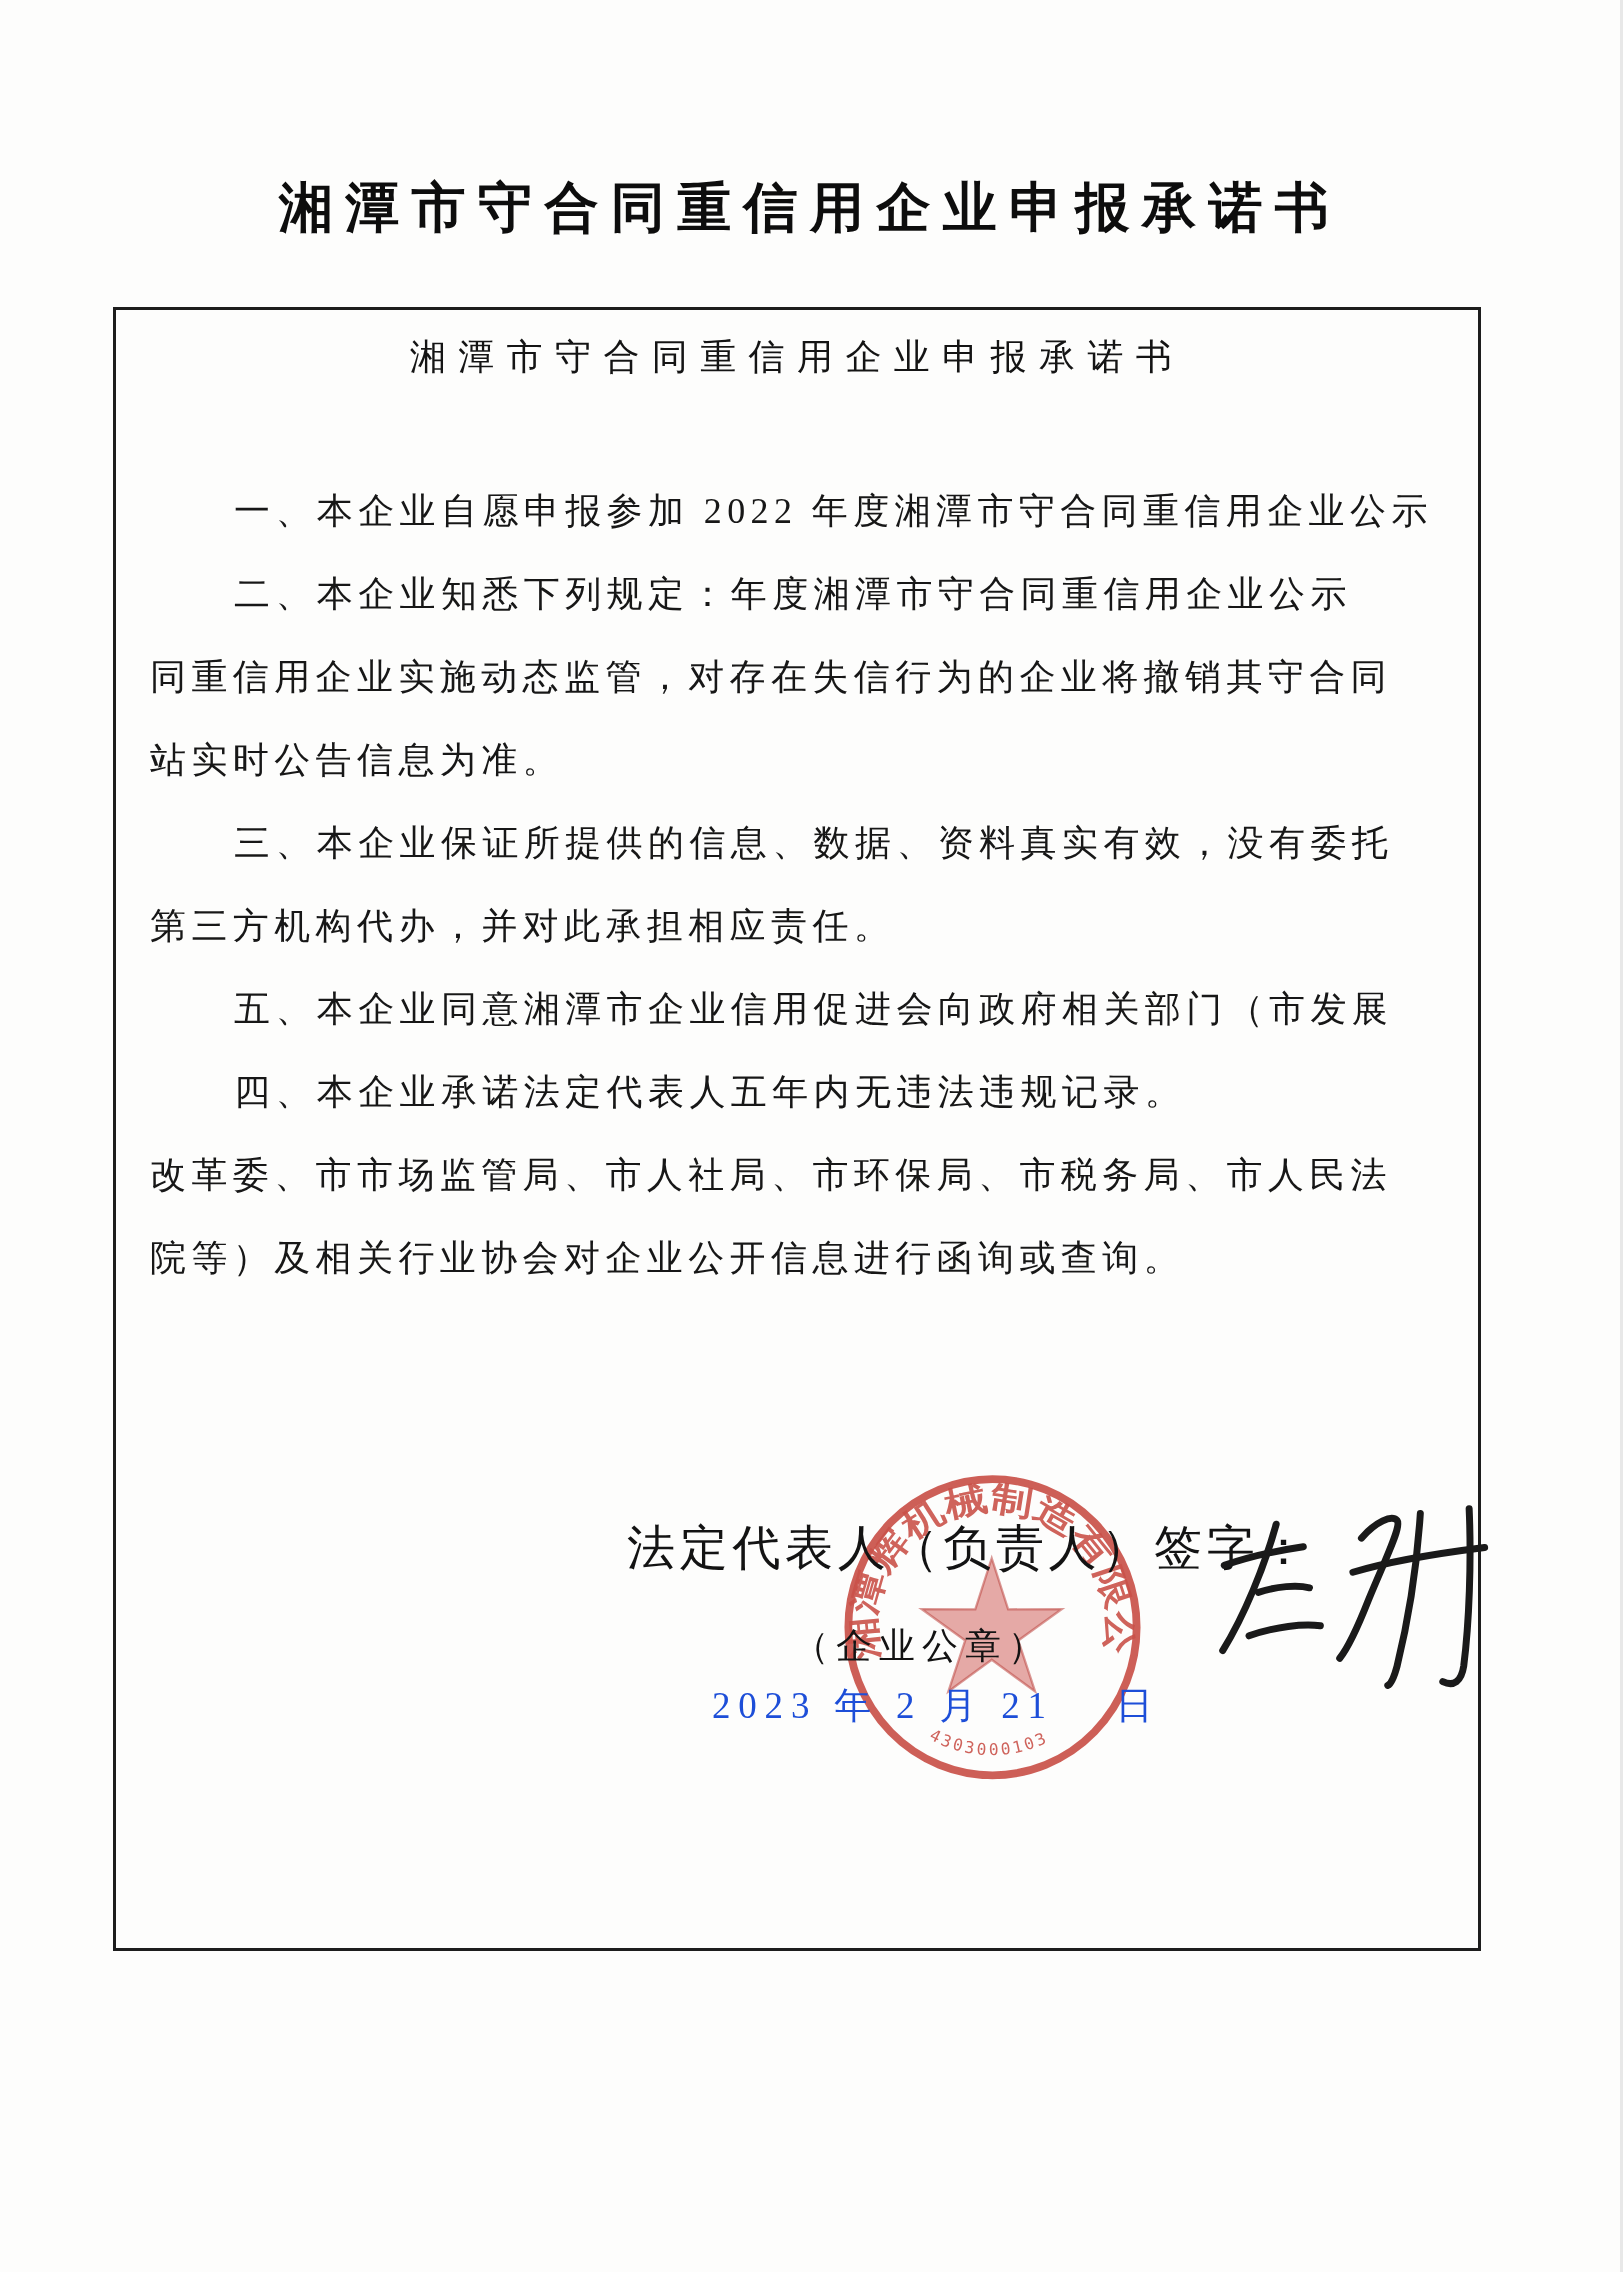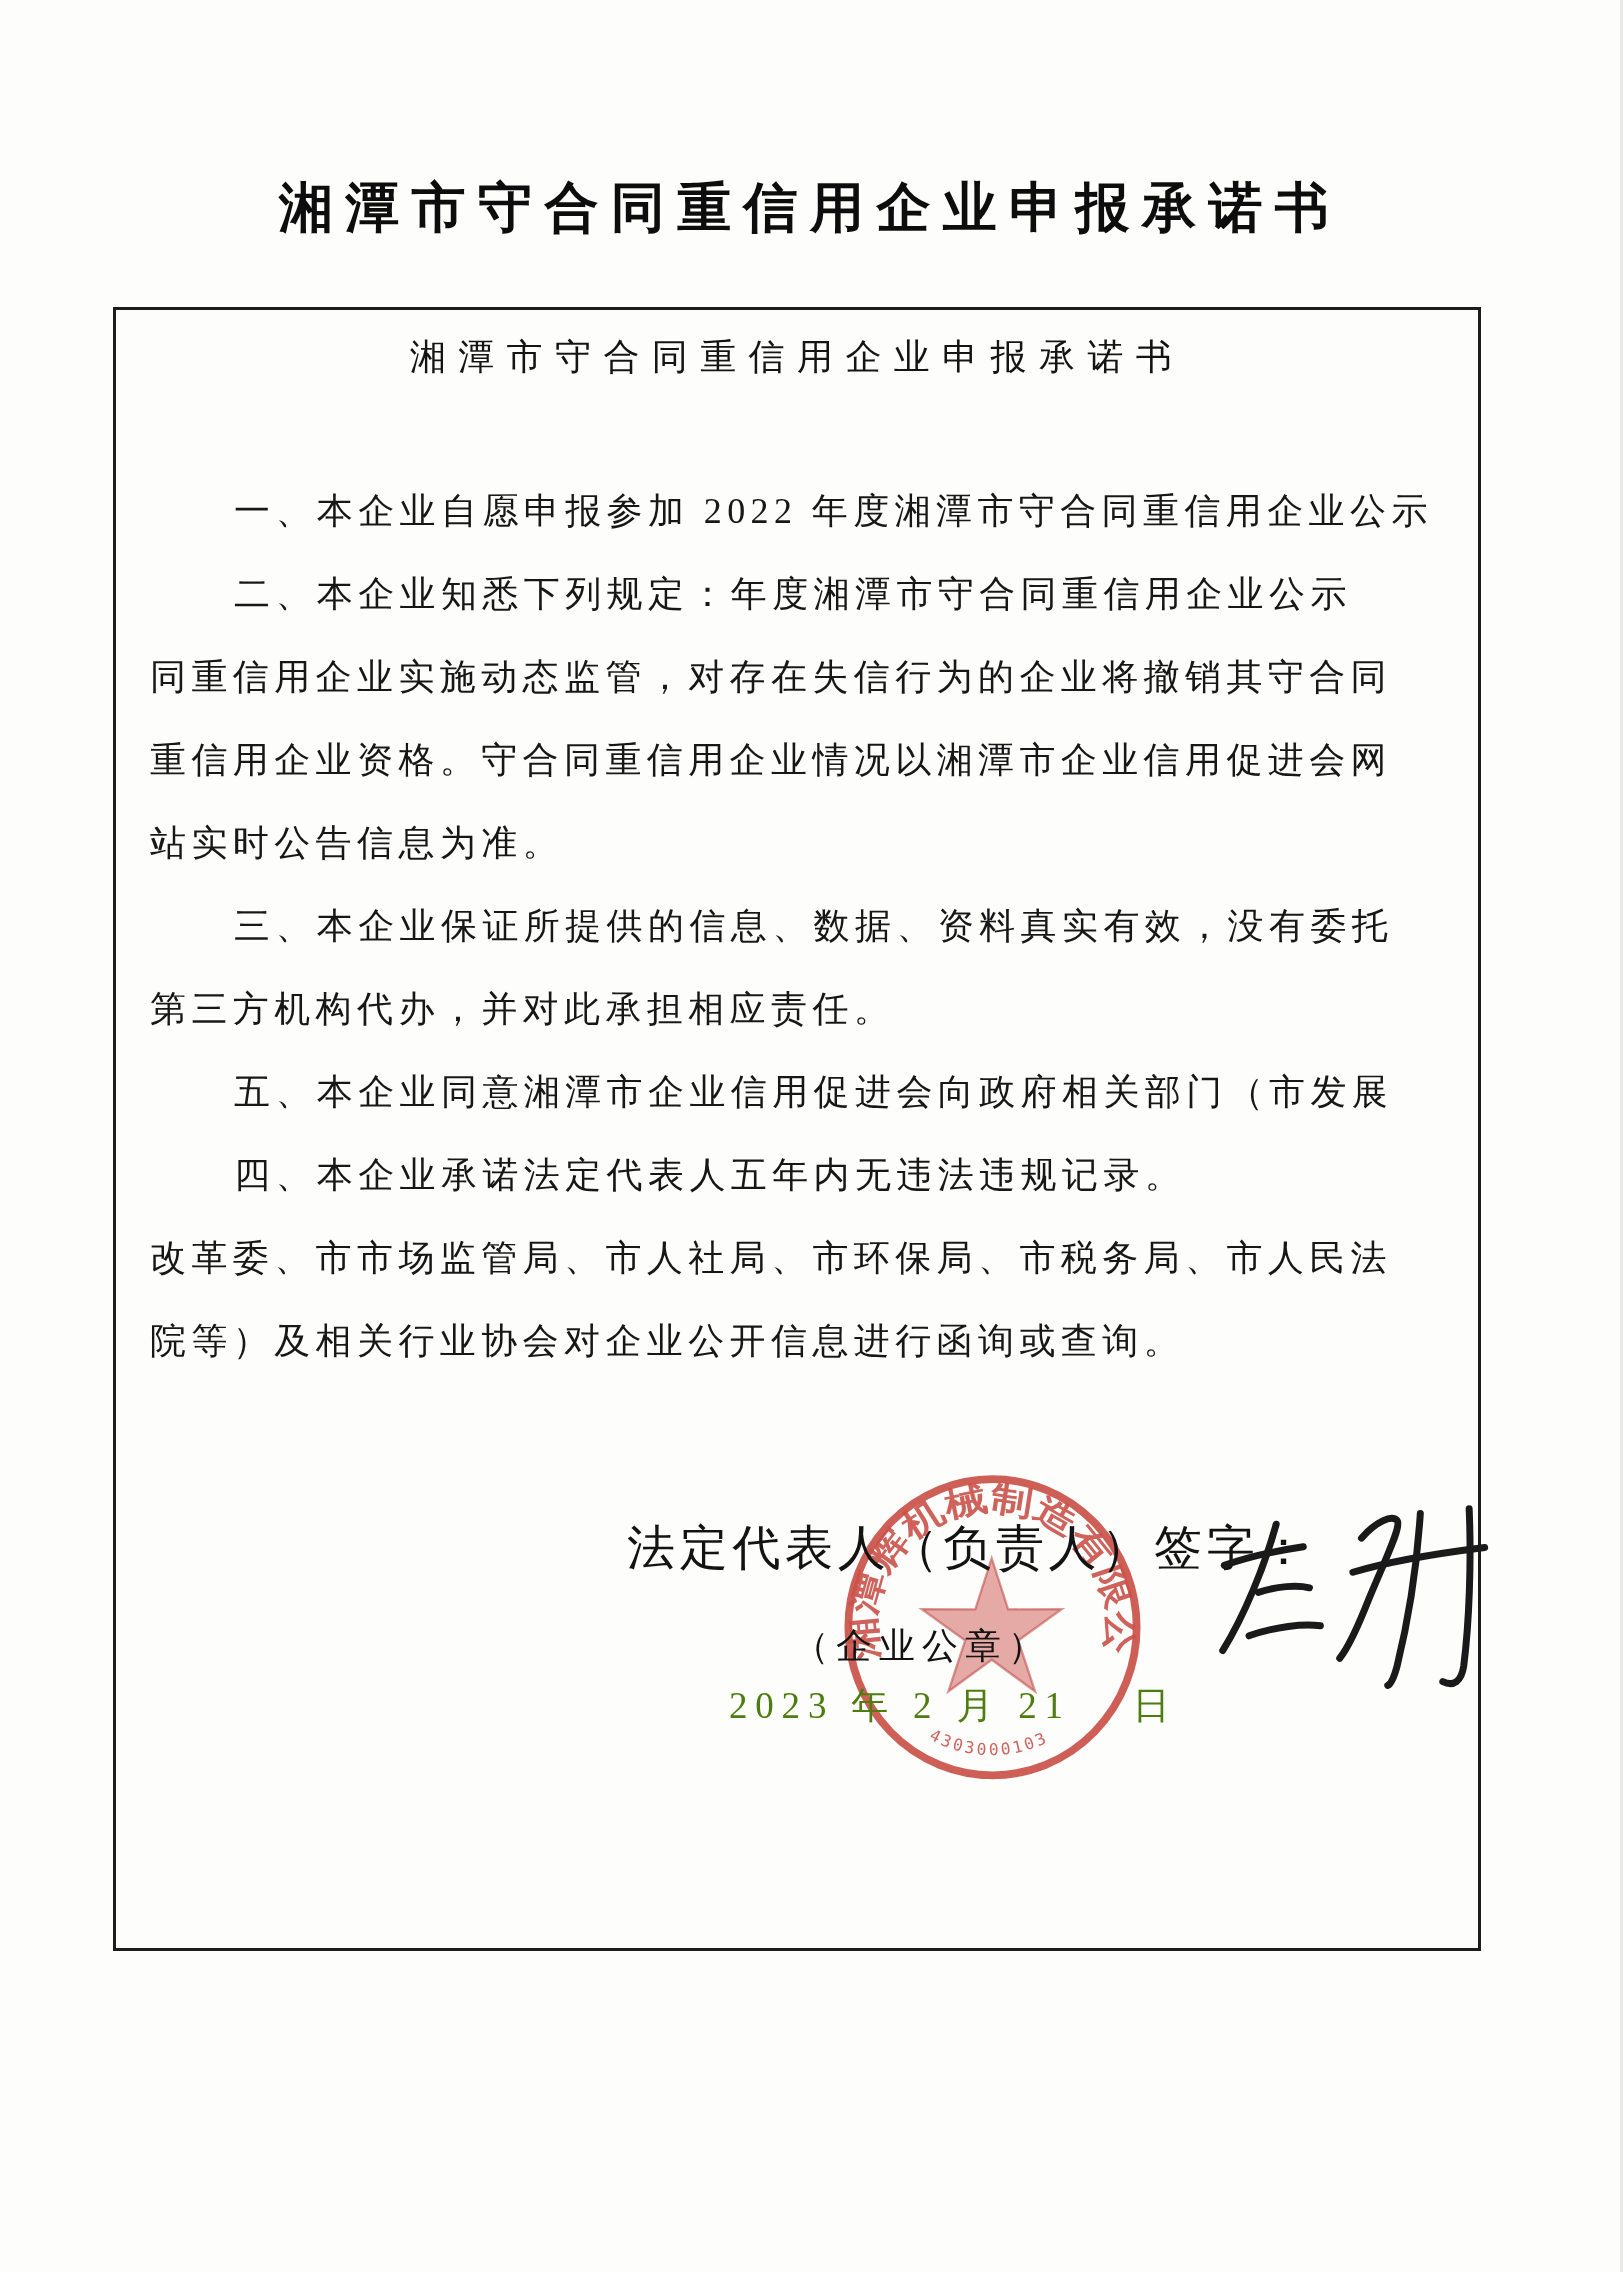--- a/index.html
+++ b/index.html
@@ -54,21 +54,21 @@
     white-space:nowrap;z-index:3;color:#131313;
   }
   .seal-note{
     position:absolute;left:677px;top:1304px;
     font-size:36px;letter-spacing:7px;
     white-space:nowrap;z-index:3;color:#131313;margin-top:8px;
   }
   .date-line{
     position:absolute;left:596px;top:1371px;
     font-size:37px;letter-spacing:7.8px;
-    white-space:nowrap;z-index:3;color:#4d7c0f;margin-left:17px;
+    white-space:nowrap;z-index:3;color:#1d4ed8;
   }
   .seal{
     position:absolute;left:722px;top:1163px;
     width:309px;height:310px;z-index:1;
     opacity:0.88;
   }
   .handwriting{
     position:absolute;left:1085px;top:1180px;
     width:310px;height:225px;z-index:4;
   }
@@ -81,21 +81,20 @@
   <div class="main-title">湘潭市守合同重信用企业申报承诺书</div>
 
   <div class="doc-box">
 
     <div class="inner-title">湘潭市守合同重信用企业申报承诺书</div>
 
     <div class="body-lines">
       <div class="line indent">一、本企业自愿申报参加 2022 年度湘潭市守合同重信用企业公示</div>
       <div class="line indent">二、本企业知悉下列规定：年度湘潭市守合同重信用企业公示</div>
       <div class="line">同重信用企业实施动态监管，对存在失信行为的企业将撤销其守合同</div>
-      <div class="line">重信用企业资格。守合同重信用企业情况以湘潭市企业信用促进会网</div>
       <div class="line">站实时公告信息为准。</div>
       <div class="line indent">三、本企业保证所提供的信息、数据、资料真实有效，没有委托</div>
       <div class="line">第三方机构代办，并对此承担相应责任。</div>
       <div class="line indent">五、本企业同意湘潭市企业信用促进会向政府相关部门（市发展</div>
       <div class="line indent">四、本企业承诺法定代表人五年内无违法违规记录。</div>
       <div class="line">改革委、市市场监管局、市人社局、市环保局、市税务局、市人民法</div>
       <div class="line">院等）及相关行业协会对企业公开信息进行函询或查询。</div>
     </div>
 
     <svg class="seal" viewBox="0 0 398 400">

